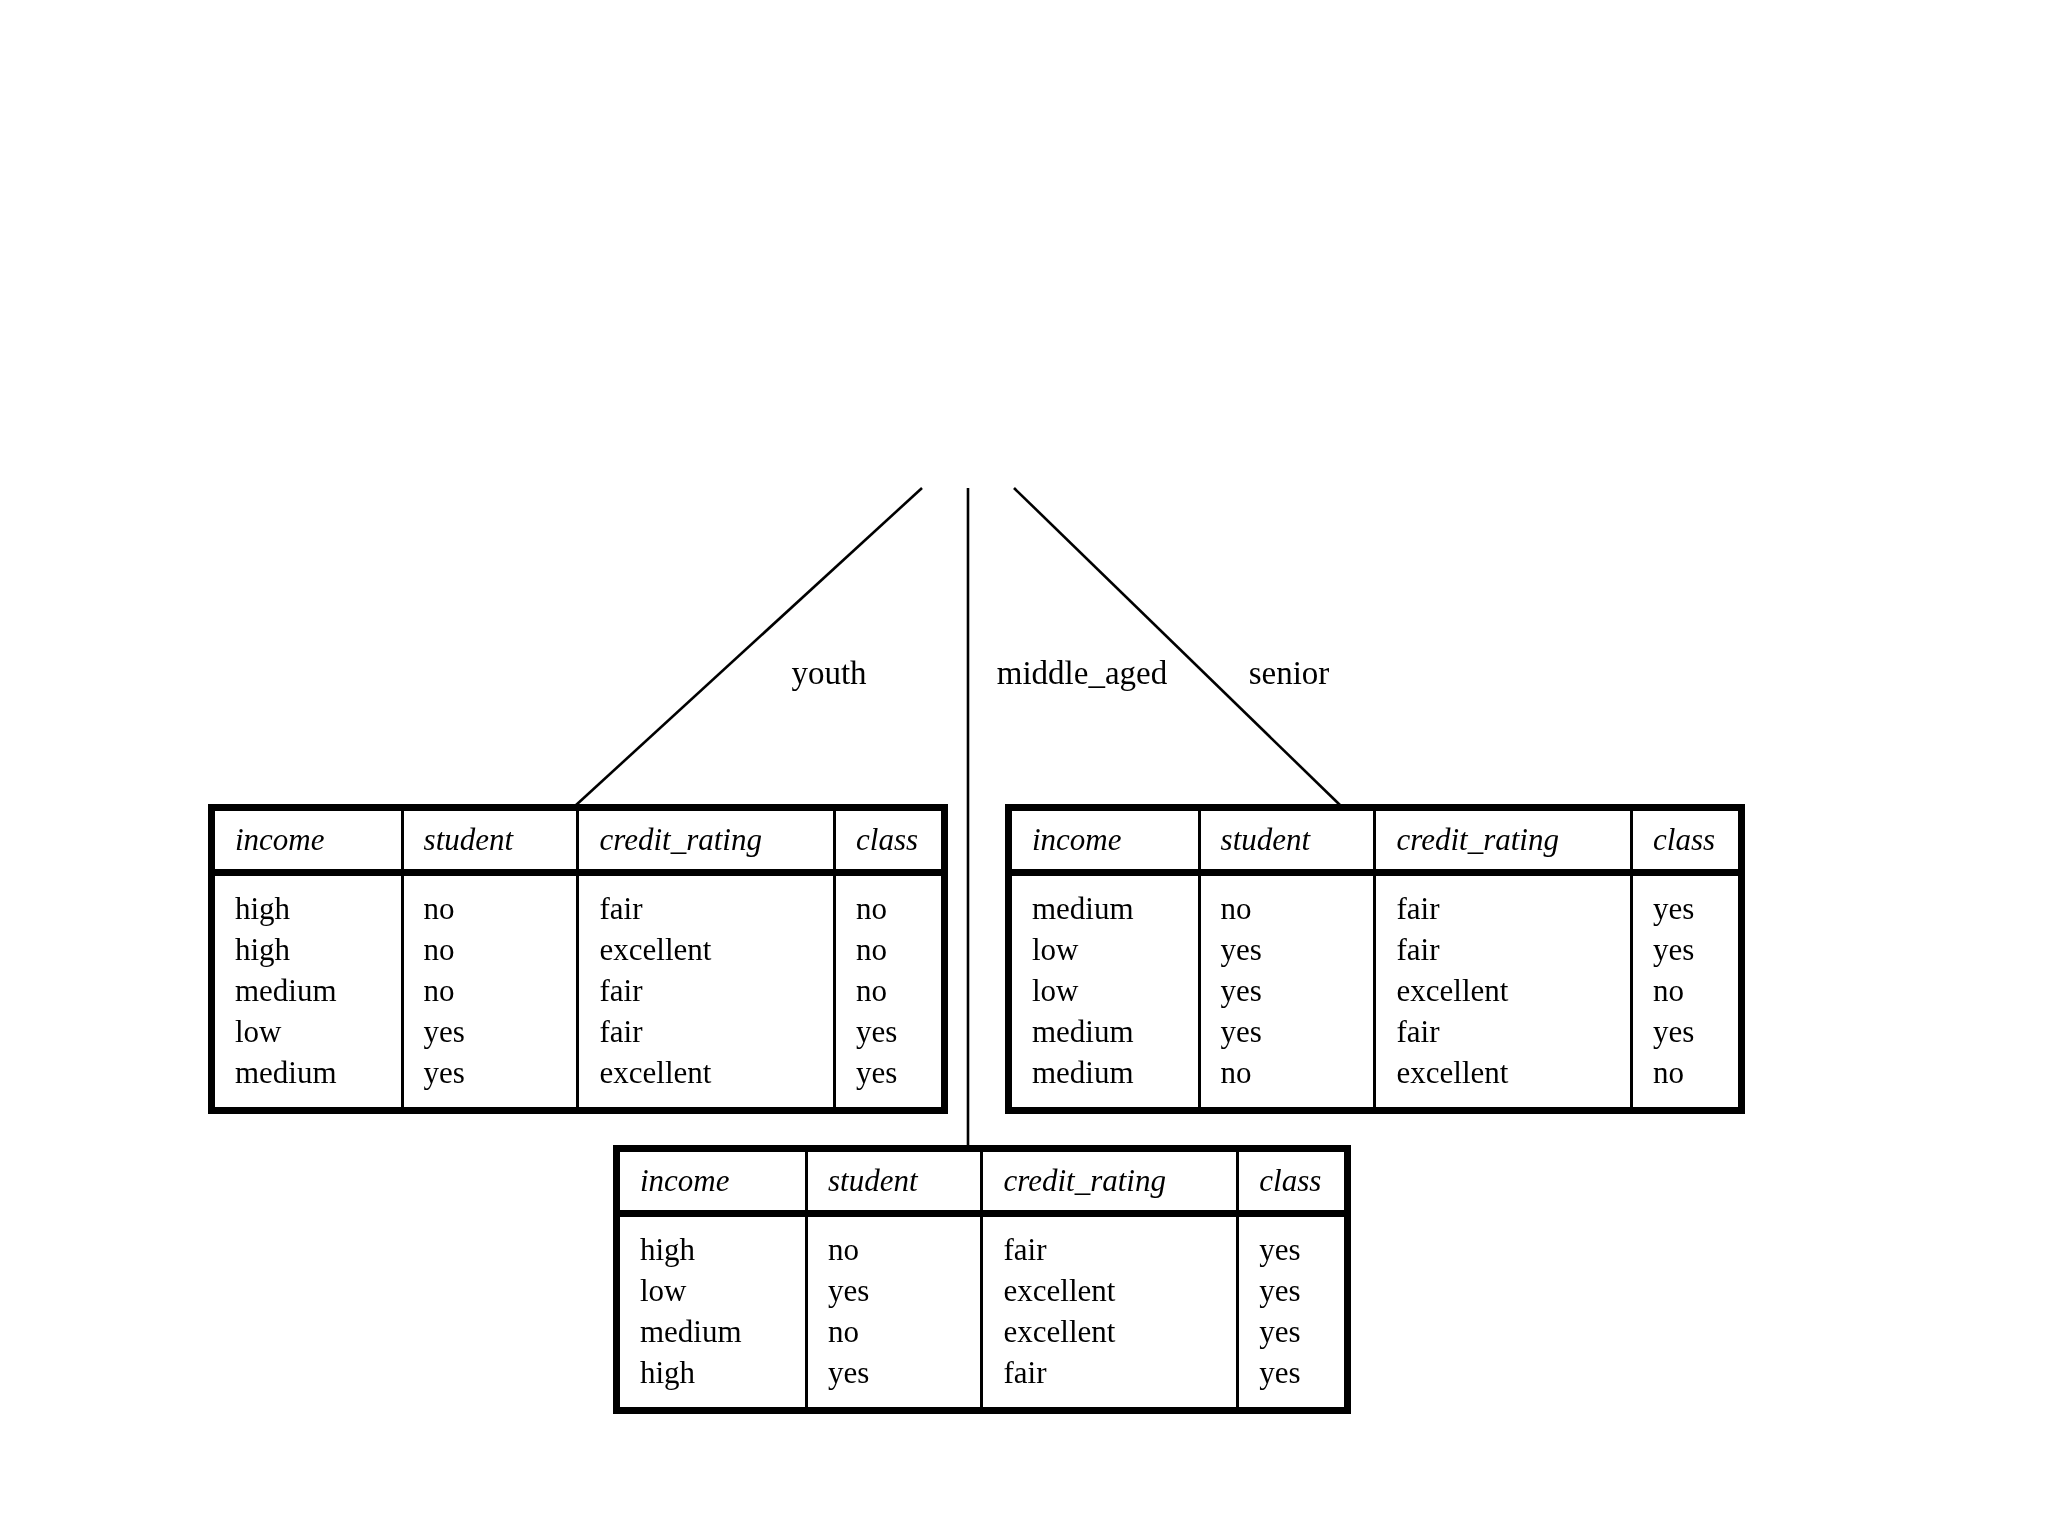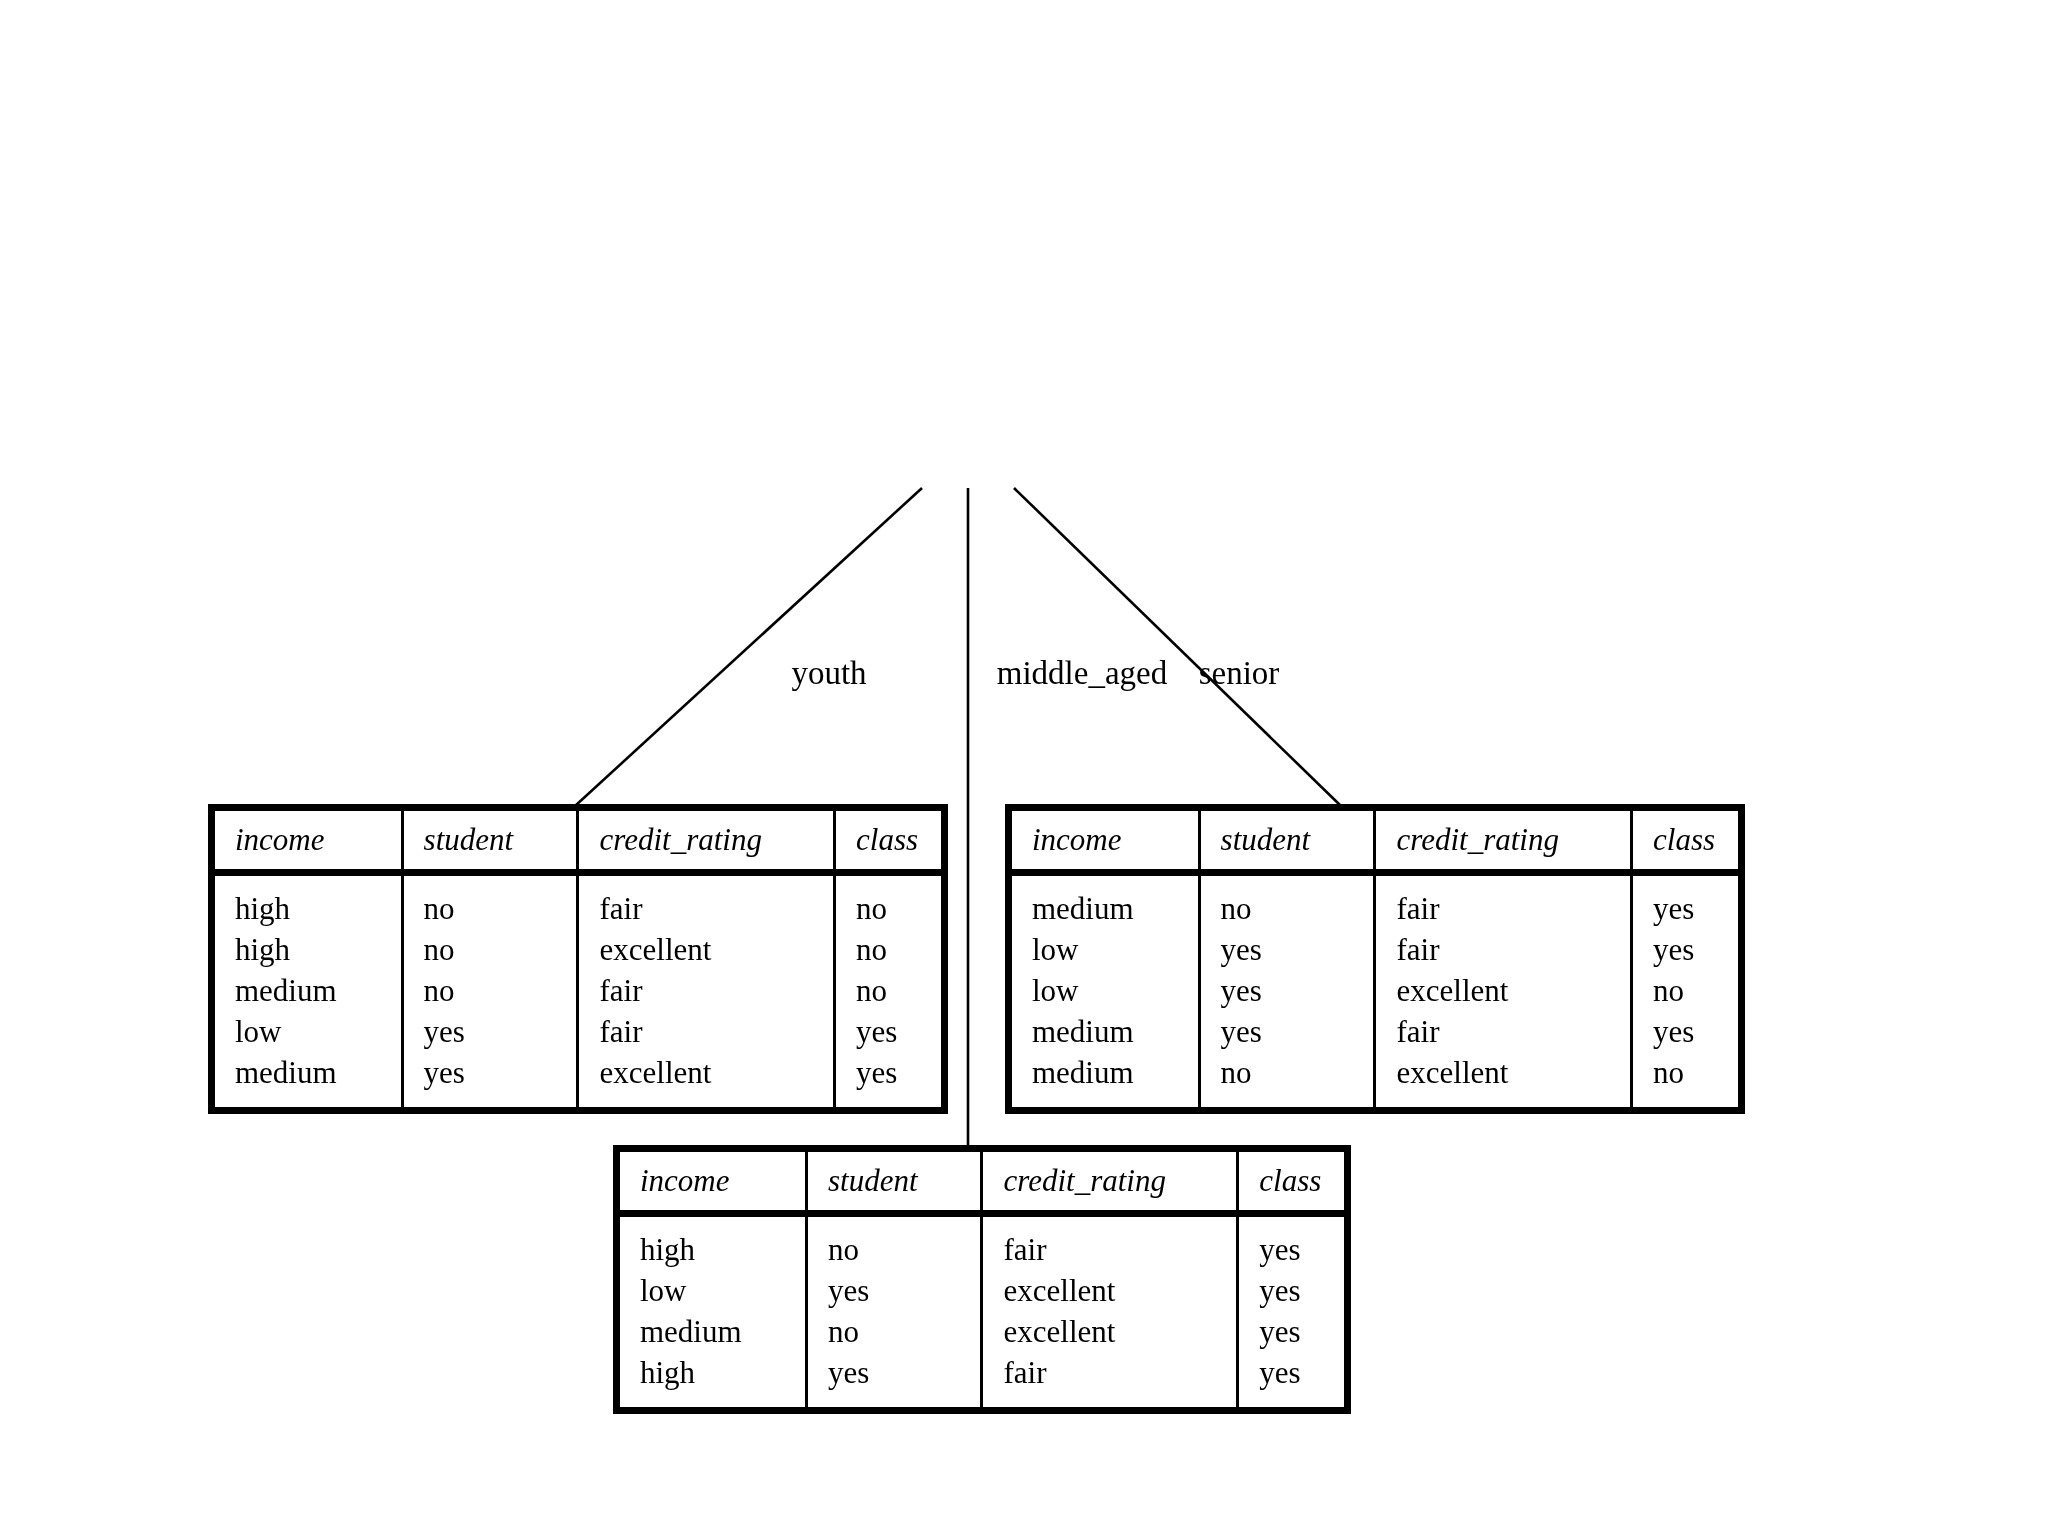--- a/index.html
+++ b/index.html
@@ -69,21 +69,21 @@
   .branch-label {
     position: absolute;
     top: 655px;
     transform: translateX(-50%);
     font-size: 33px;
     white-space: nowrap;
     z-index: 2;
   }
   .branch-label.youth  { left: 801px; margin-left: 28px; }
   .branch-label.middle { left: 1082px; }
-  .branch-label.senior { left: 1239px; }
+  .branch-label.senior { left: 1289px; }
 
   
   table.data-table {
     position: absolute;
     border-collapse: collapse;
     table-layout: fixed;
     background: #ffffff;
     border: 7px solid #000000;
     z-index: 2;
     font-family: Liberation Serif, serif;

